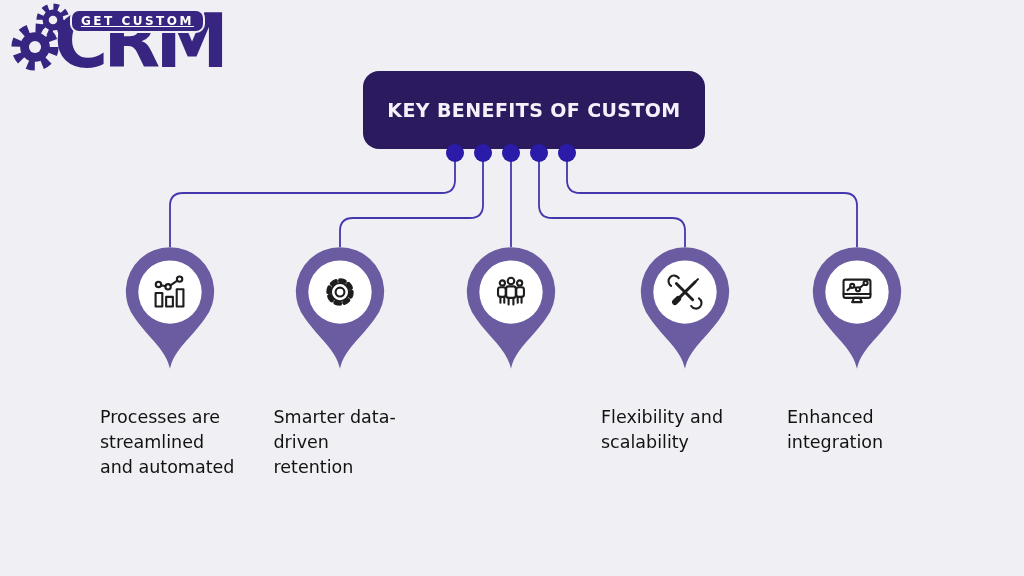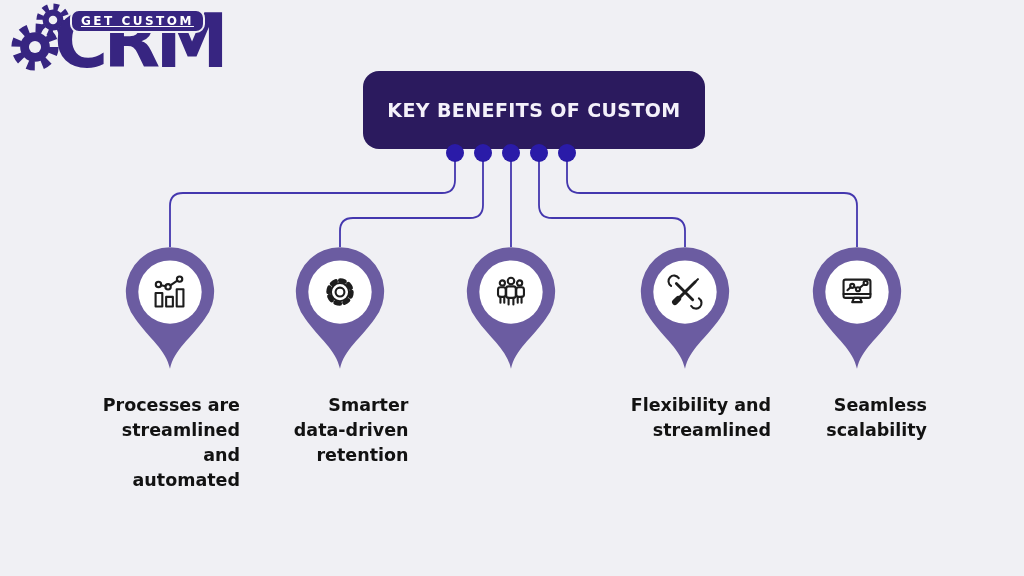--- a/index.html
+++ b/index.html
@@ -44,22 +44,22 @@
   
   .pin{position:absolute;top:246px;width:96px;height:124px;}
   .pin-body{fill:var(--pin);}
   .pin-inner{fill:var(--pin-inner);}
   .pin-icon{stroke:var(--icon-stroke);fill:none;stroke-width:2.2;
             stroke-linecap:round;stroke-linejoin:round;}
   .pin-icon .thick{stroke-width:3;}
   .pin-icon .handle{stroke-width:6;}
 
   
-  .benefit-label{position:absolute;top:393px;transform:translateX(-50%);
-                 text-align:right;font-size:17.5px;font-weight:bold;
+  .benefit-label{position:absolute;top:405px;transform:translateX(-50%);
+                 text-align:left;font-size:17.5px;font-weight:normal;
                  color:var(--label-text);line-height:1.42;}
 </style>
 </head>
 <body>
 
 <div class="canvas">
 
   <div class="logo">
     <svg class="gear large" viewBox="0 0 40 40">
       <circle cx="20" cy="20" r="14" fill="none" stroke="var(--logo)" stroke-width="7" stroke-dasharray="5.5 5.5"></circle>
@@ -168,16 +168,16 @@
         <circle cx="13" cy="11.5" r="2.1" fill="var(--pin-inner)"></circle>
         <circle cx="19" cy="15" r="2.1" fill="var(--pin-inner)"></circle>
         <circle cx="27" cy="8.5" r="2.1" fill="var(--pin-inner)"></circle>
         <path d="M15 24 L21 24 L23 28.5 L13 28.5 Z"></path>
       </g>
     </svg>
   </div>
 
   <div class="benefit-label" style="left:170px;width:140px">Processes are streamlined and automated</div>
   <div class="benefit-label" style="left:341px;width:135px">Smarter data-driven retention</div>
-  <div class="benefit-label" style="left:686px;width:170px">Flexibility and streamlined</div>
-  <div class="benefit-label" style="left:857px;width:140px">Seamless scalability</div>
+  <div class="benefit-label" style="left:686px;width:170px">Flexibility and scalability</div>
+  <div class="benefit-label" style="left:857px;width:140px">Enhanced integration</div>
 
 </div>
 
 </body></html>

